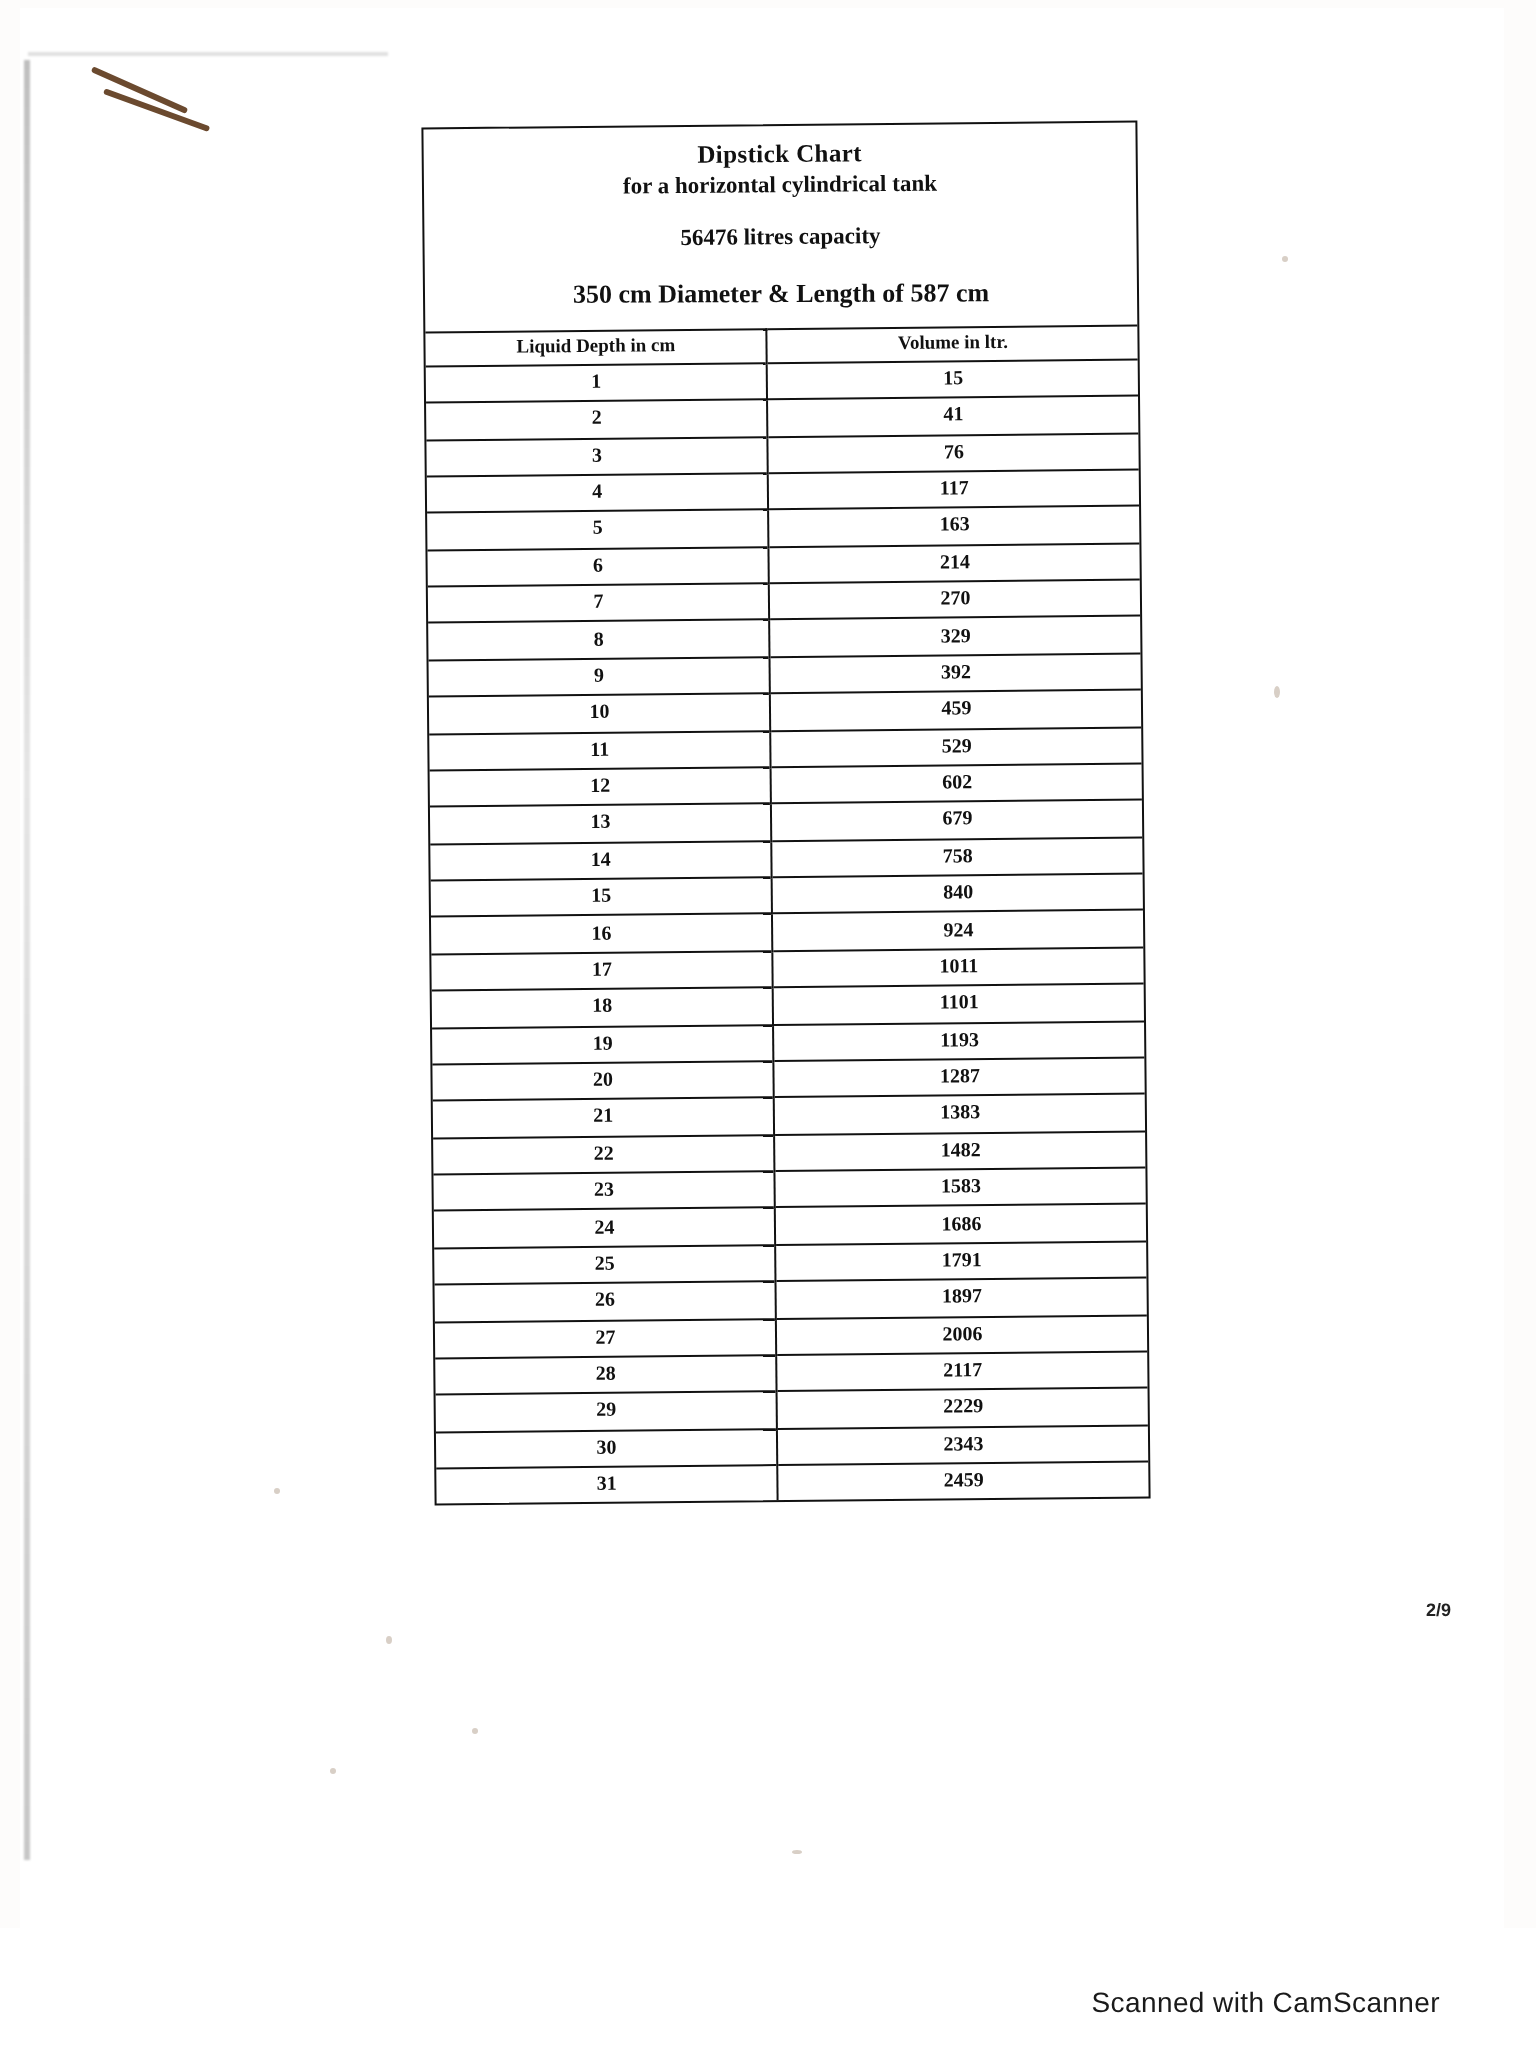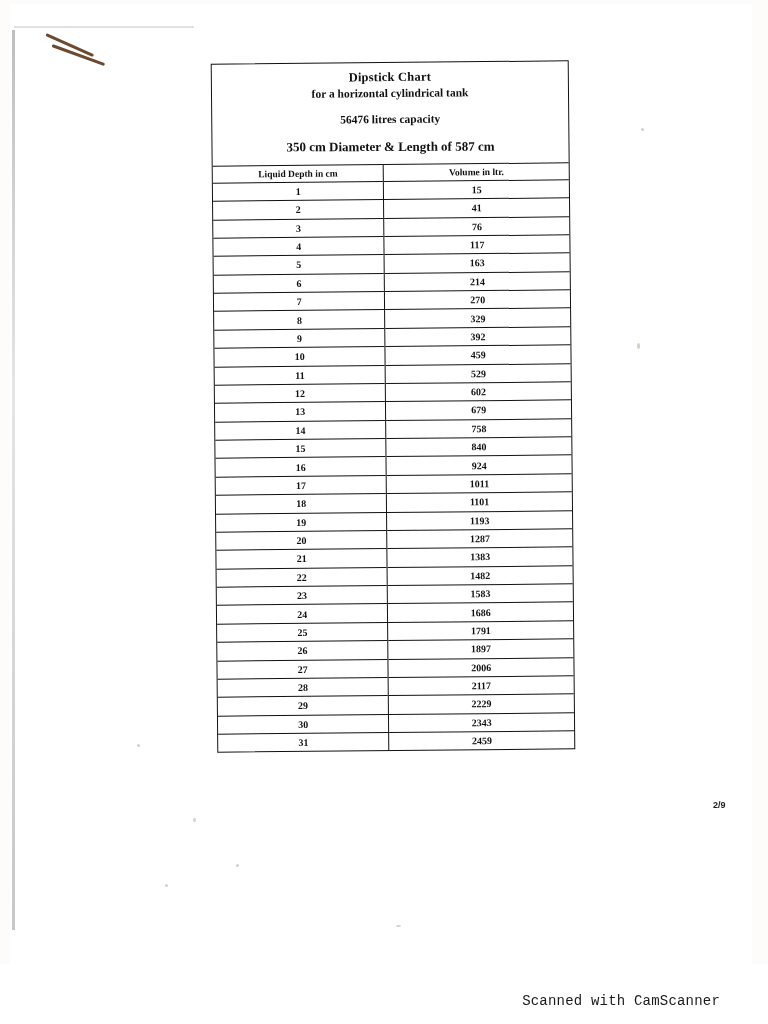--- a/index.html
+++ b/index.html
@@ -166,21 +166,21 @@
     left: 0;
     top: 964px;
     width: 768px;
     height: 60px;
     background: #ffffff;
   }
   .footer-text {
     position: absolute;
     right: 88px;
     top: 993px;
-    font-family: Liberation Mono, monospace;
+    font-family: Liberation Sans, sans-serif;
     font-size: 14px;
     color: #1a1a1a;
     letter-spacing: 0.2px;
   }
 </style>
 </head>
 <body>
 
 <div class="scan-page">
 

